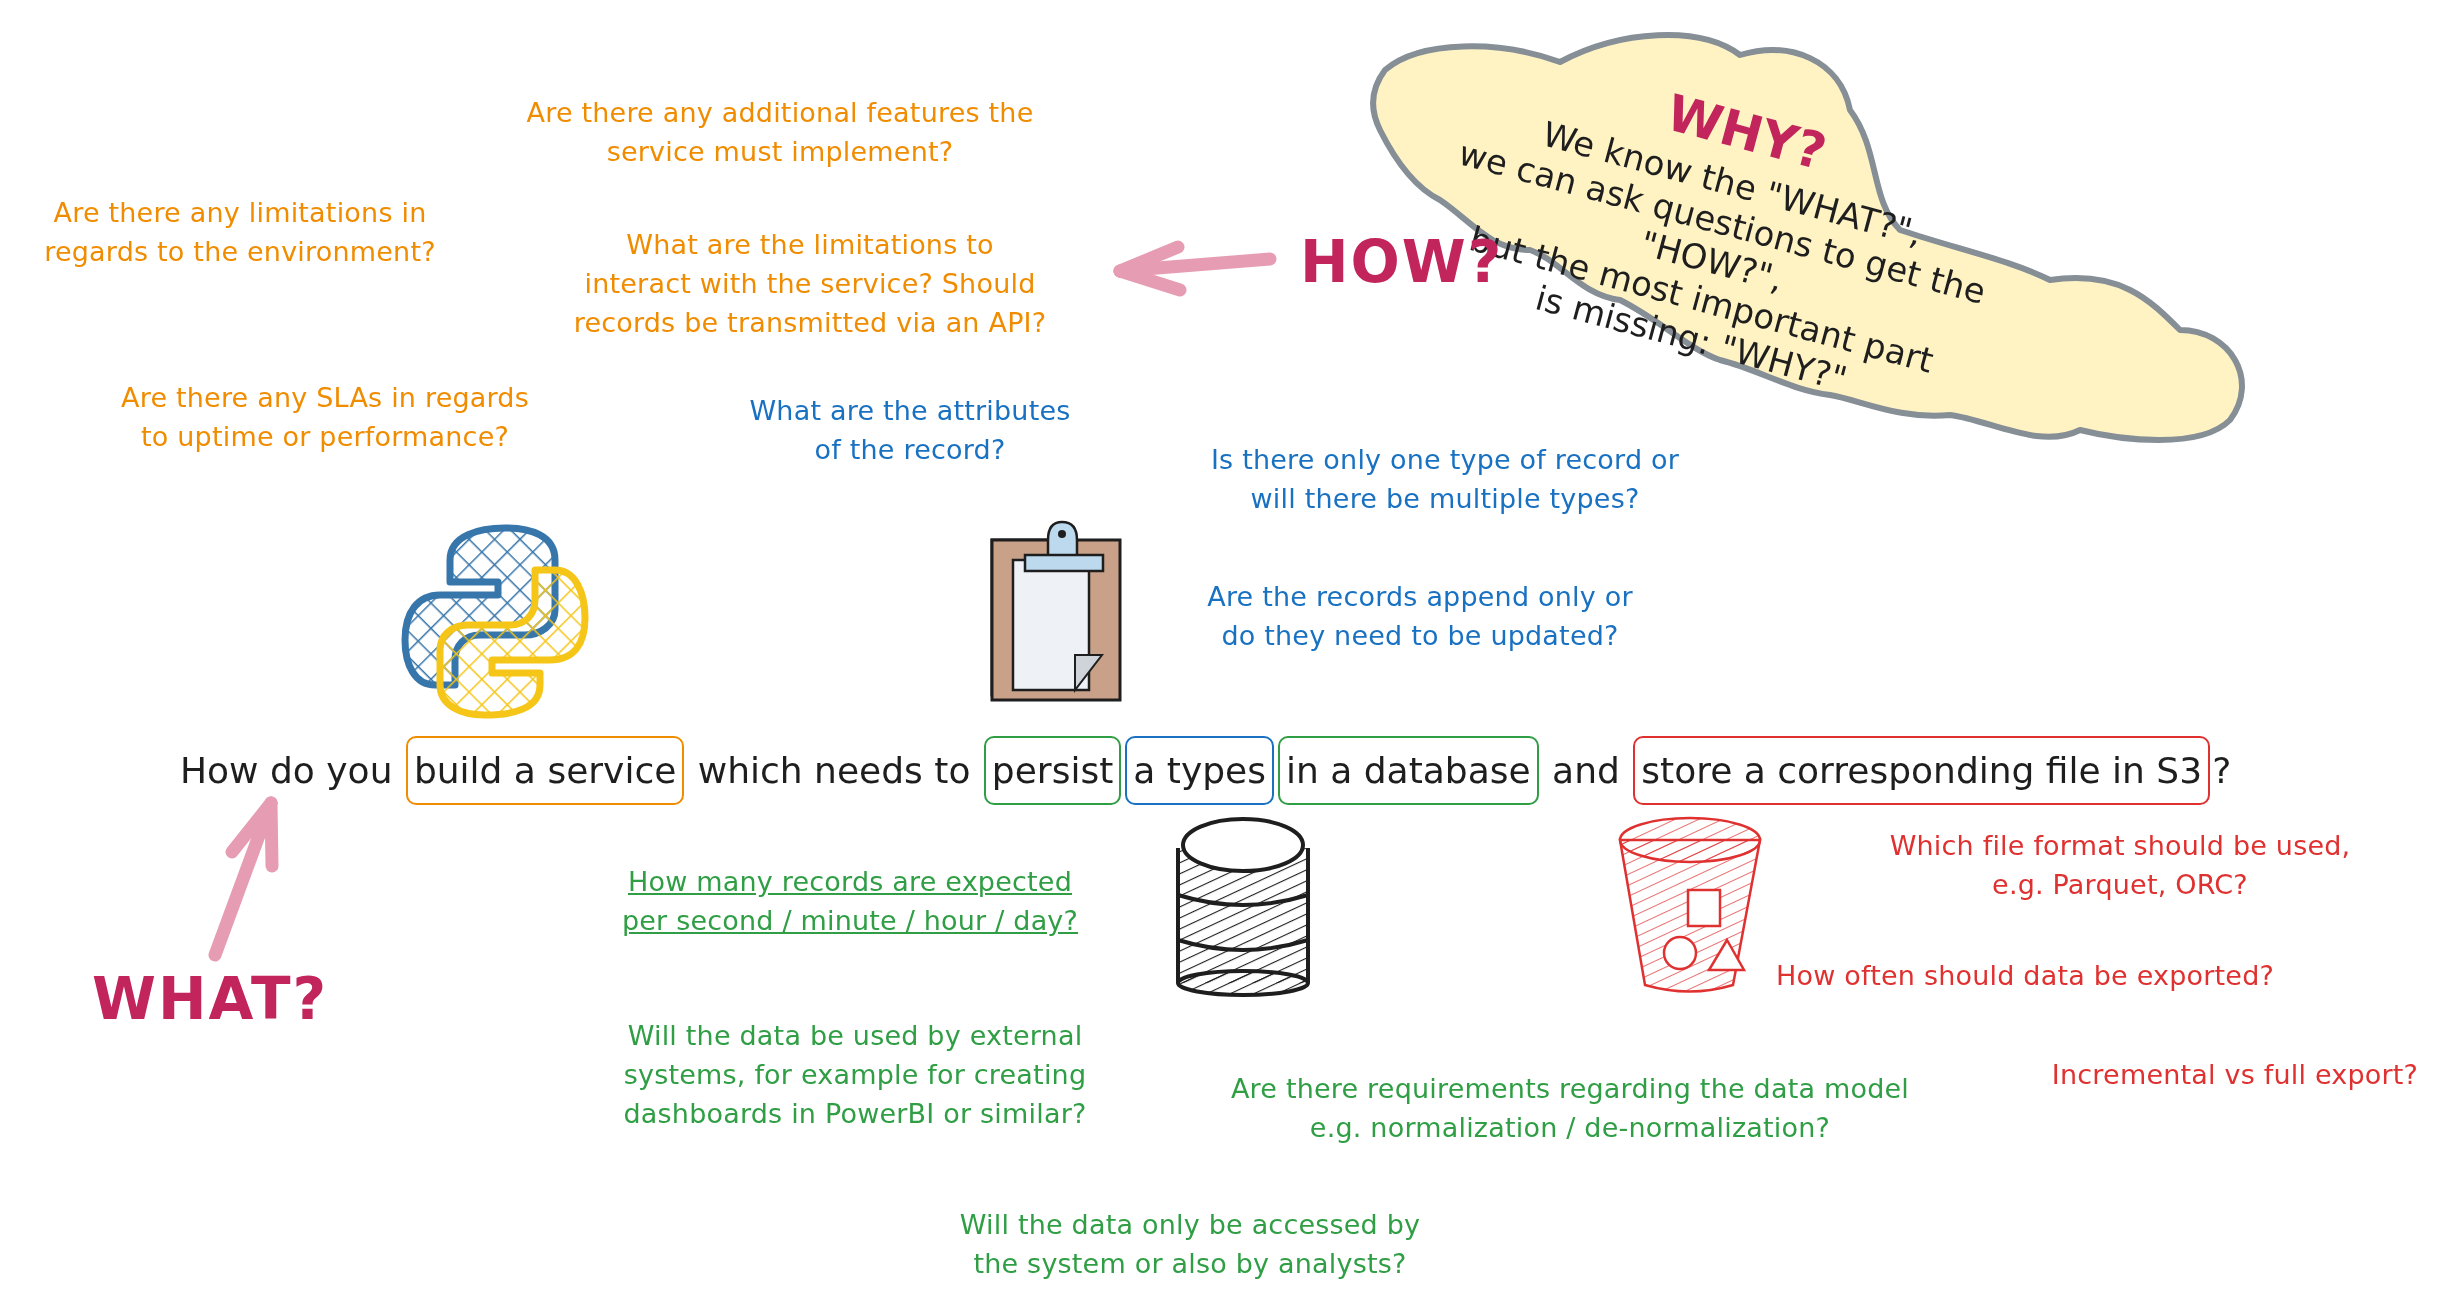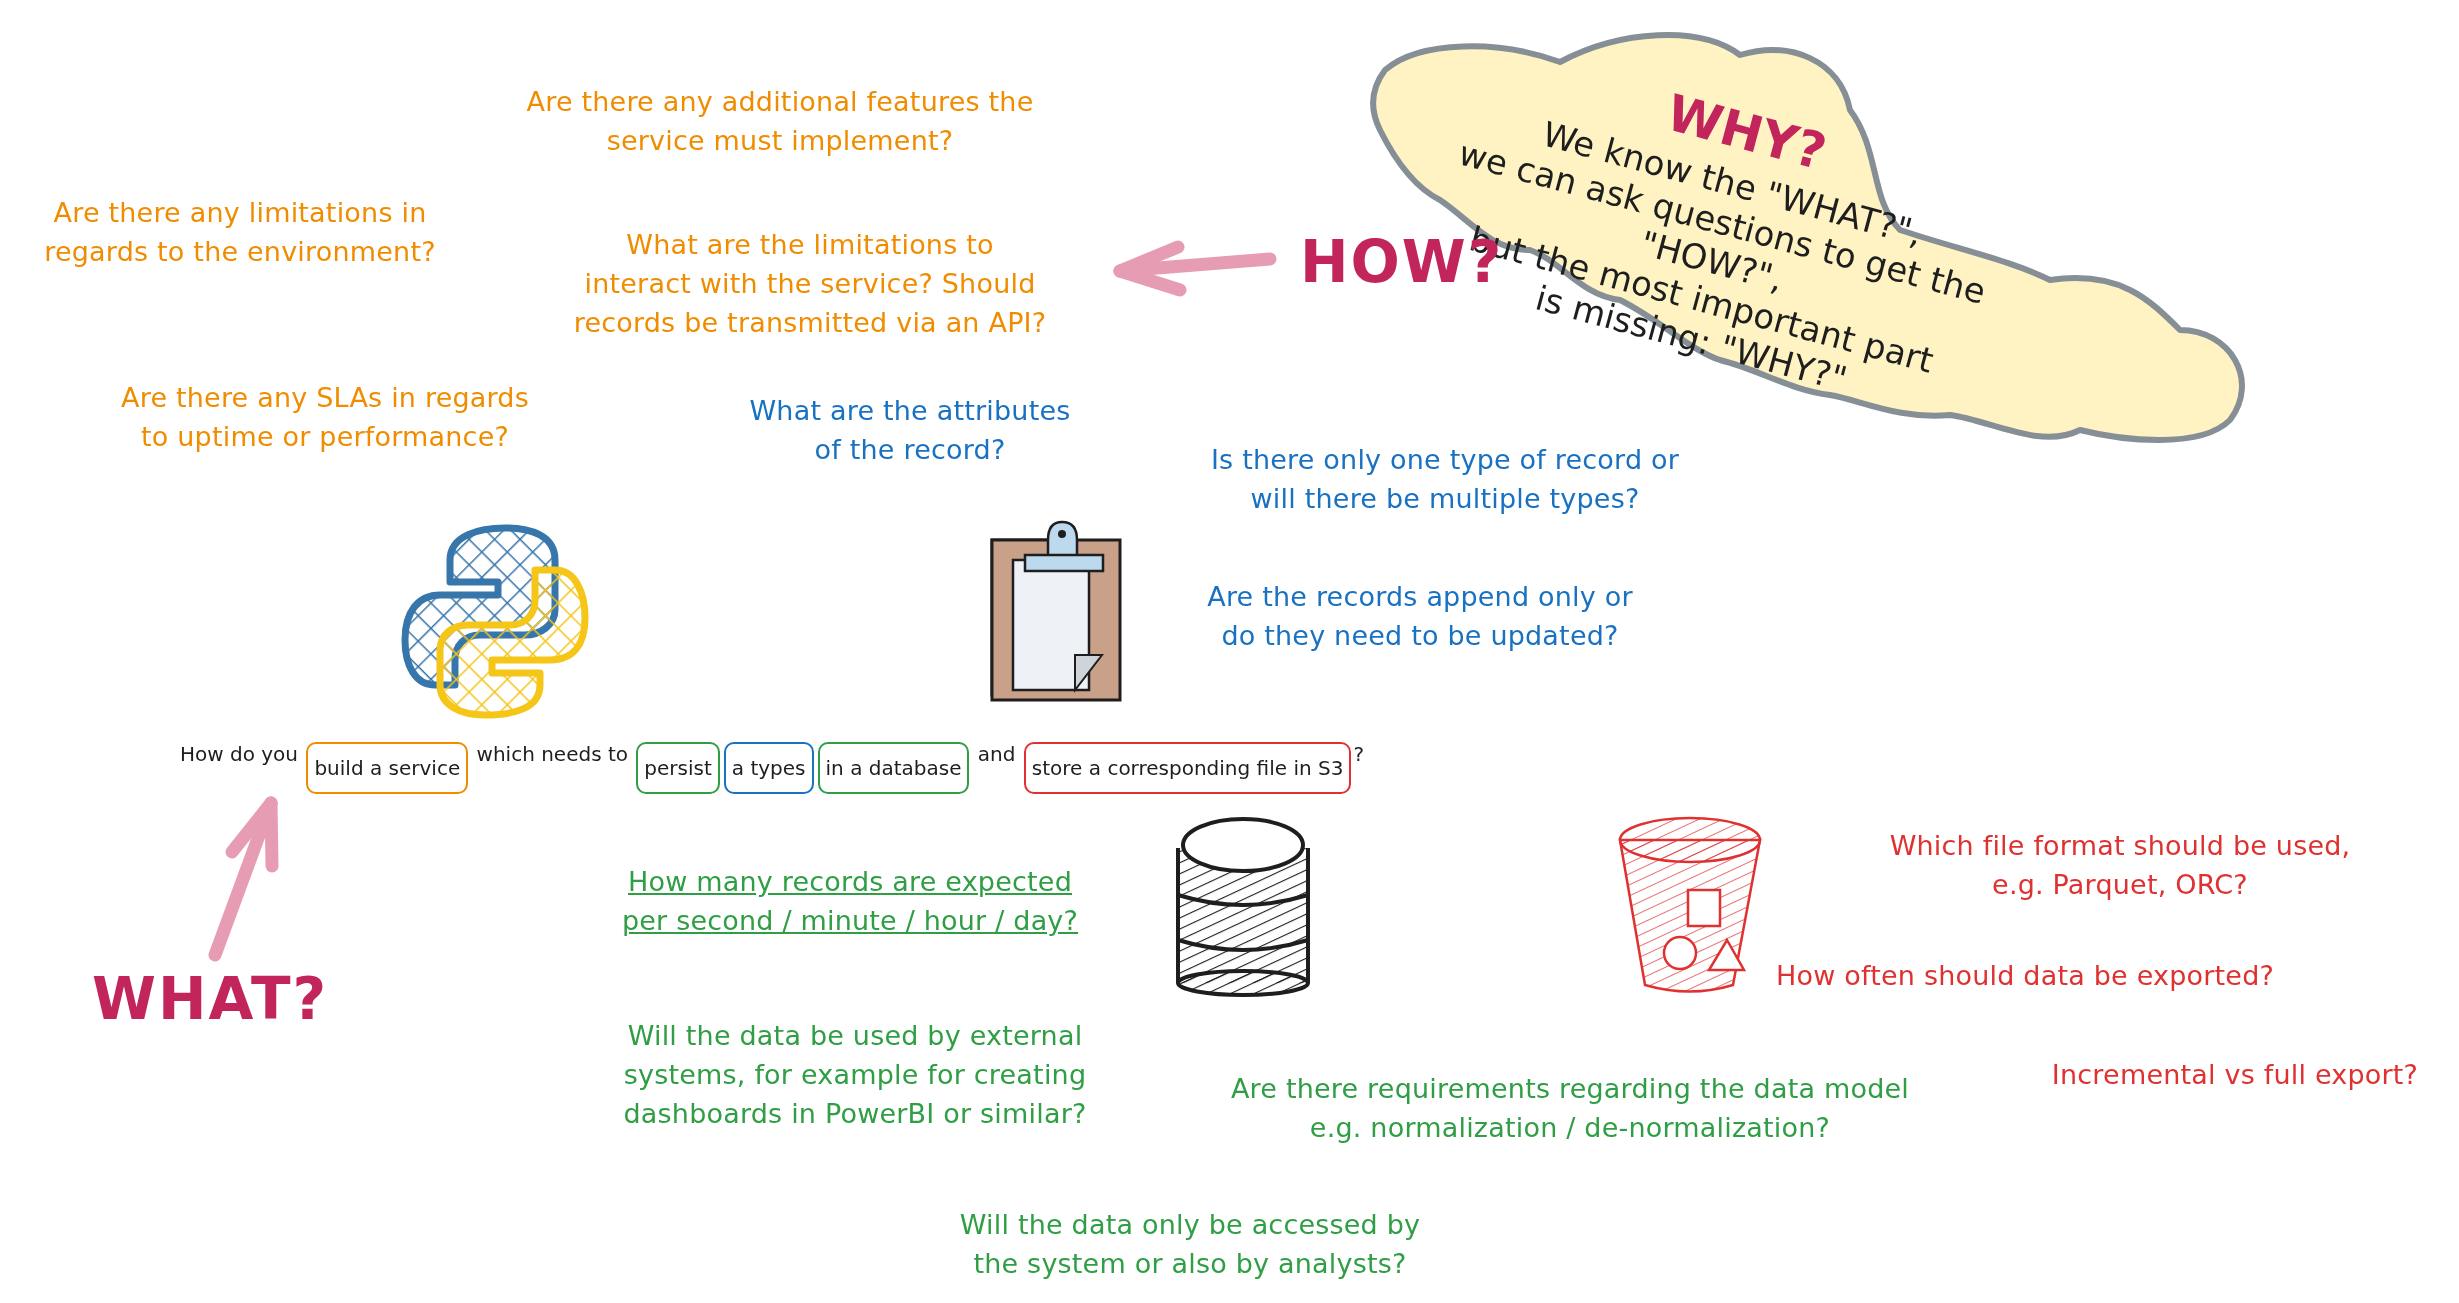--- a/index.html
+++ b/index.html
@@ -8,21 +8,21 @@
   .note { position: absolute; text-align: center; font-size: 27px; line-height: 39px;
           white-space: pre-line; letter-spacing: 0.2px; font-family: "DejaVu Sans", sans-serif; }
   .orange { color: #f08c00; }
   .blue   { color: #1971c2; }
   .green  { color: #2f9e44; }
   .red    { color: #e03131; }
   .label-big { position: absolute; color: #c2255c; font-weight: bold; font-size: 58px;
                font-family: "DejaVu Sans", sans-serif; letter-spacing: 2px; }
   svg.layer { position: absolute; left: 0; top: 0; }
   .sentence { position: absolute; left: 180px; top: 742px; height: 56px; display: flex;
-              align-items: flex-start; font-size: 20px; color: #1e1e1e; white-space: pre;
+              align-items: center; font-size: 36px; color: #1e1e1e; white-space: pre;
               font-family: "DejaVu Sans", sans-serif; }
   .box { border: 2.5px solid; border-radius: 10px; padding: 12px 6px; margin: 0 2px; }
   .box.orange { border-color: #f08c00; color: #1e1e1e; }
   .box.green  { border-color: #2f9e44; color: #1e1e1e; }
   .box.blue   { border-color: #1971c2; color: #1e1e1e; }
   .box.red    { border-color: #e03131; color: #1e1e1e; }
   .cloud-text { position: absolute; left: 1400px; top: 100px; width: 640px;
                 transform: rotate(15deg); transform-origin: center; text-align: center; }
   .cloud-title { color: #c2255c; font-weight: bold; font-size: 50px; display: block;
                  margin-bottom: 4px; font-family: "DejaVu Sans", sans-serif; }
@@ -113,21 +113,21 @@
   <span class="cloud-title">WHY?</span>
   <div class="cloud-body">We know the "WHAT?",
 we can ask questions to get the "HOW?",
 but the most important part
 is missing: "WHY?"</div>
 </div>
 
 <div class="label-big" style="left:1300px; top:228px;">HOW?</div>
 <div class="label-big" style="left:92px; top:965px;">WHAT?</div>
 
-<div class="note orange" style="left:470px; top:82px; width:620px;">Are there any additional features the
+<div class="note orange" style="left:470px; top:93px; width:620px;">Are there any additional features the
 service must implement?</div>
 <div class="note orange" style="left:10px; top:193px; width:460px;">Are there any limitations in
 regards to the environment?</div>
 <div class="note orange" style="left:530px; top:225px; width:560px;">What are the limitations to
 interact with the service? Should
 records be transmitted via an API?</div>
 <div class="note orange" style="left:70px; top:378px; width:510px;">Are there any SLAs in regards
 to uptime or performance?</div>
 
 <div class="note blue" style="left:690px; top:391px; width:440px;">What are the attributes

